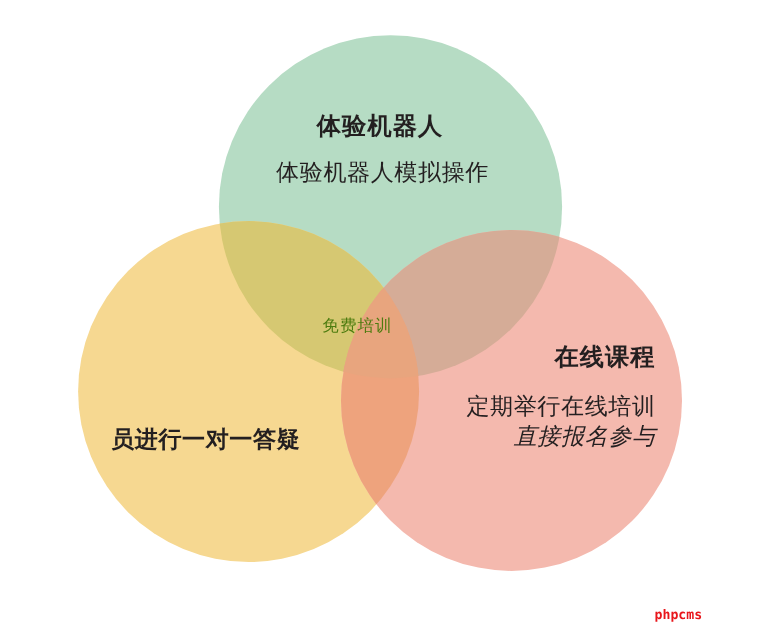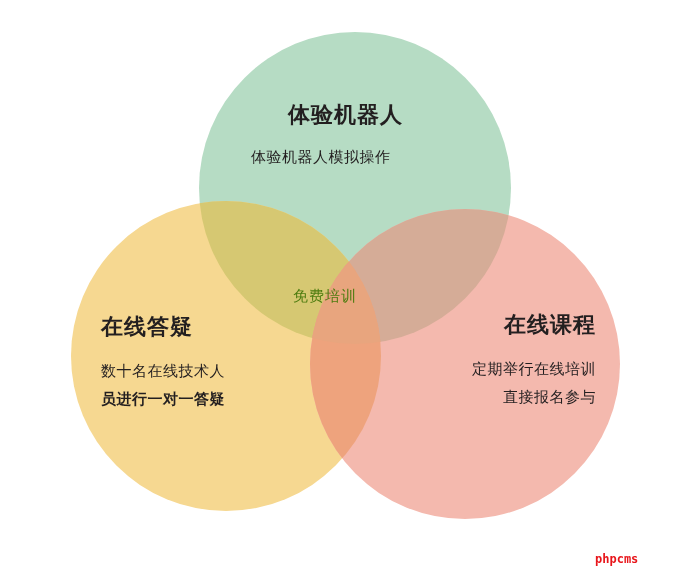--- a/index.html
+++ b/index.html
@@ -28,21 +28,21 @@
       position: absolute;
       color: #231f20;
       white-space: nowrap;
     }
     .title {
       font-weight: bold;
       font-size: 22px;
       letter-spacing: 1px;
     }
     .desc {
-      font-size: 15px;
+      font-size: 21px;
       line-height: 28px;
       letter-spacing: 0.5px;
     }
     .center-label {
       position: absolute;
       color: #4d7c0f;
       font-size: 15px;
       letter-spacing: 1px;
       white-space: nowrap;
     }
@@ -86,24 +86,22 @@
     <g clip-path="url(#clip-robot)">
       <g clip-path="url(#clip-qa)">
         <circle cx="465" cy="364" r="155" fill="#e8a57e"></circle>
       </g>
     </g>
   </svg>
 
   <div class="label title" style="left:288px; top:100px;">体验机器人</div>
   <div class="label desc" style="left:251px; top:143px;">体验机器人模拟操作</div>
 
-  <div class="label title" style="left:101px; top:312px;">在线答疑</div>
-  <div class="label desc" style="left:101px; top:357px;">数十名在线技术人</div>
   <div class="label desc" style="left:101px; top:385px;font-weight:bold;">员进行一对一答疑</div>
 
   <div class="label title" style="right:104px; top:310px; text-align:center;">在线课程</div>
   <div class="label desc" style="right:104px; top:355px; text-align:center;">定期举行在线培训</div>
-  <div class="label desc" style="right:104px; top:383px; text-align:left;">直接报名参与</div>
+  <div class="label desc" style="right:104px; top:383px; text-align:left;font-style:italic;">直接报名参与</div>
 
   <div class="center-label" style="left:293px; top:287px;">免费培训</div>
 
   <div class="watermark" style="left:595px; top:552px;">phpcms</div>
 </div>
 
 </body></html>

